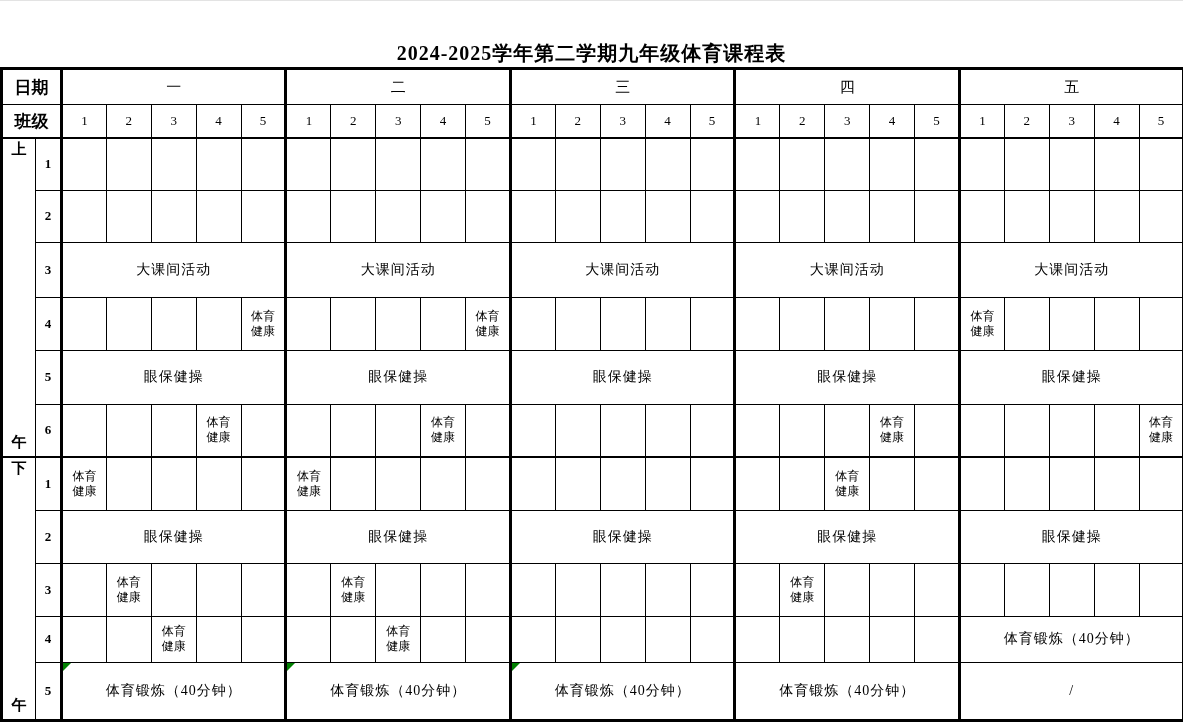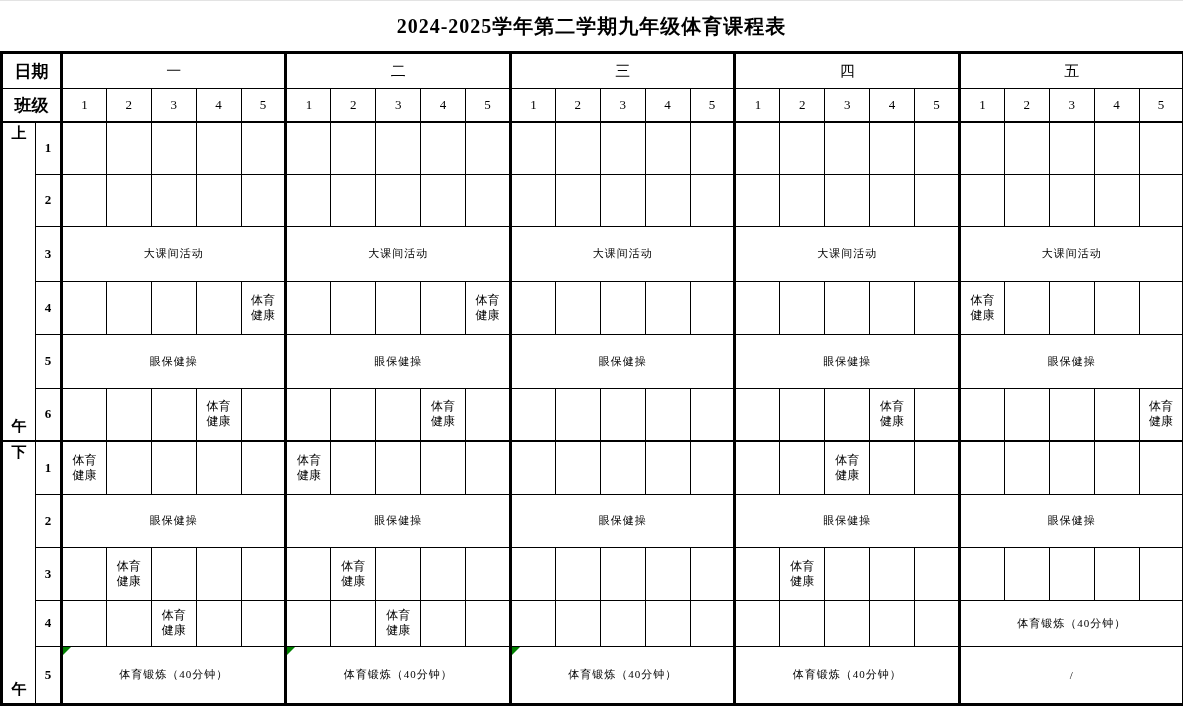--- a/index.html
+++ b/index.html
@@ -4,21 +4,21 @@
 <style>
   html,body { margin:0; padding:0; background:#fff; }
   body {
     width:1183px; height:725px; overflow:hidden;
     font-family:"Liberation Serif","DejaVu Serif",serif;
     color:#000;
     border-top:1px solid #e3e3e3;
     box-sizing:border-box;
   }
   .title-band {
-    height:50px; display:flex; align-items:center; justify-content:center;
+    height:66px; display:flex; align-items:flex-end; justify-content:center;
   }
   .page-title {
     font-size:20px; font-weight:bold; letter-spacing:1px;
   }
   table.schedule {
     border-collapse:collapse; table-layout:fixed;
     width:1183px; border:3px solid #000;
   }
   td {
     border:1px solid #000; text-align:center; vertical-align:middle;
@@ -39,21 +39,21 @@
 
   td.side-cell { position:relative; }
   td.side-cell .vert {
     position:absolute; top:3px; bottom:6px; left:0; right:0;
     display:flex; flex-direction:column; justify-content:space-between;
     align-items:center; font-size:15px; font-weight:bold; line-height:1;
   }
 
   td.schedule-cell { font-size:12px; line-height:1.25; padding:0 1px; }
   td.schedule-cell .ln { display:block; }
-  td.merged-cell { font-size:11px; letter-spacing:1px; }
+  td.merged-cell { font-size:14px; letter-spacing:1px; }
 
   td.has-marker { position:relative; }
   .marker {
     position:absolute; top:0; left:0; width:0; height:0;
     border-top:8px solid #008000; border-right:8px solid transparent;
   }
 </style>
 </head>
 <body>
 

